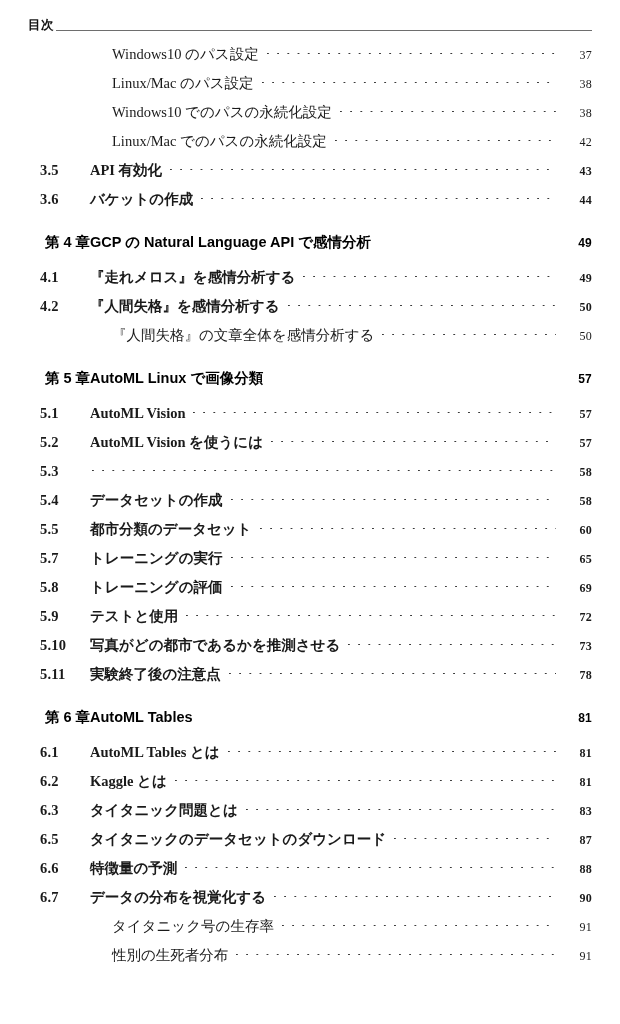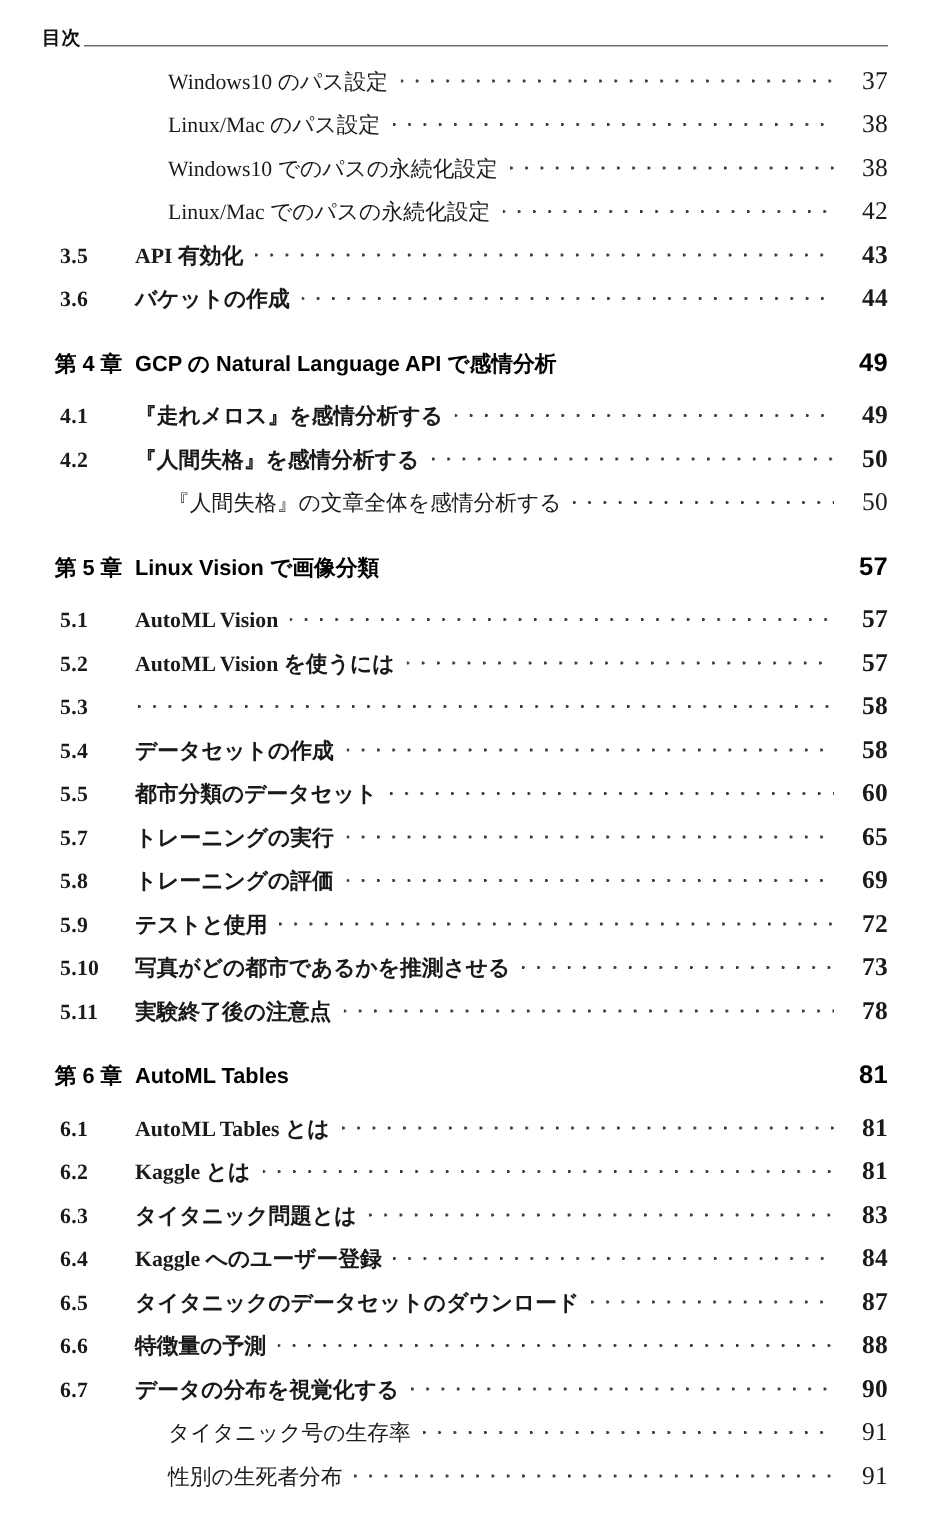--- a/index.html
+++ b/index.html
@@ -108,21 +108,21 @@
     font-family: "Liberation Sans", "DejaVu Sans", sans-serif;
     font-weight: bold;
     font-size: 14.5px;
     color: #000000;
     margin-top: 14px;
     margin-bottom: 3px;
   }
   .toc-row.chapter .num {
     width: 62px;
     flex: 0 0 62px;
-    text-align: center;
+    text-align: right;
     box-sizing: border-box;
     white-space: nowrap;
     letter-spacing: 0;
   }
   .toc-row.chapter .title {
     flex: 0 0 auto;
     white-space: nowrap;
   }
   .toc-row.chapter .leader {
     flex: 1 1 auto;
@@ -151,21 +151,21 @@
     background-image: radial-gradient(circle at 0.8px 0.8px, #3a3a3a 0.85px, rgba(0,0,0,0) 1.05px);
     background-size: 10.2px 1.6px;
     background-repeat: repeat-x;
   }
 
   .pageno {
     flex: 0 0 34px;
     width: 34px;
     text-align: right;
     white-space: nowrap;
-    font-size: 17px;
+    font-size: 12px;
     letter-spacing: 0.2px;
   }
 </style>
 </head>
 <body>
 
 <div class="page">
 
   <div class="page-header">
     <div class="header-title">目次</div>
@@ -228,21 +228,21 @@
         <div class="pageno">50</div>
       </div>
       <div class="toc-row sub">
         <div class="num"></div>
         <div class="title">『人間失格』の文章全体を感情分析する</div>
         <div class="leader"></div>
         <div class="pageno">50</div>
       </div>
       <div class="toc-row chapter">
         <div class="num">第 5 章</div>
-        <div class="title">Linux Vision で画像分類</div>
+        <div class="title">AutoML Linux で画像分類</div>
         <div class="leader"></div>
         <div class="pageno">57</div>
       </div>
       <div class="toc-row section">
         <div class="num">5.1</div>
         <div class="title">AutoML Vision</div>
         <div class="leader"></div>
         <div class="pageno">57</div>
       </div>
       <div class="toc-row section">
@@ -316,26 +316,20 @@
         <div class="leader"></div>
         <div class="pageno">81</div>
       </div>
       <div class="toc-row section">
         <div class="num">6.3</div>
         <div class="title">タイタニック問題とは</div>
         <div class="leader"></div>
         <div class="pageno">83</div>
       </div>
       <div class="toc-row section">
-        <div class="num">6.4</div>
-        <div class="title">Kaggle へのユーザー登録</div>
-        <div class="leader"></div>
-        <div class="pageno">84</div>
-      </div>
-      <div class="toc-row section">
         <div class="num">6.5</div>
         <div class="title">タイタニックのデータセットのダウンロード</div>
         <div class="leader"></div>
         <div class="pageno">87</div>
       </div>
       <div class="toc-row section">
         <div class="num">6.6</div>
         <div class="title">特徴量の予測</div>
         <div class="leader"></div>
         <div class="pageno">88</div>

